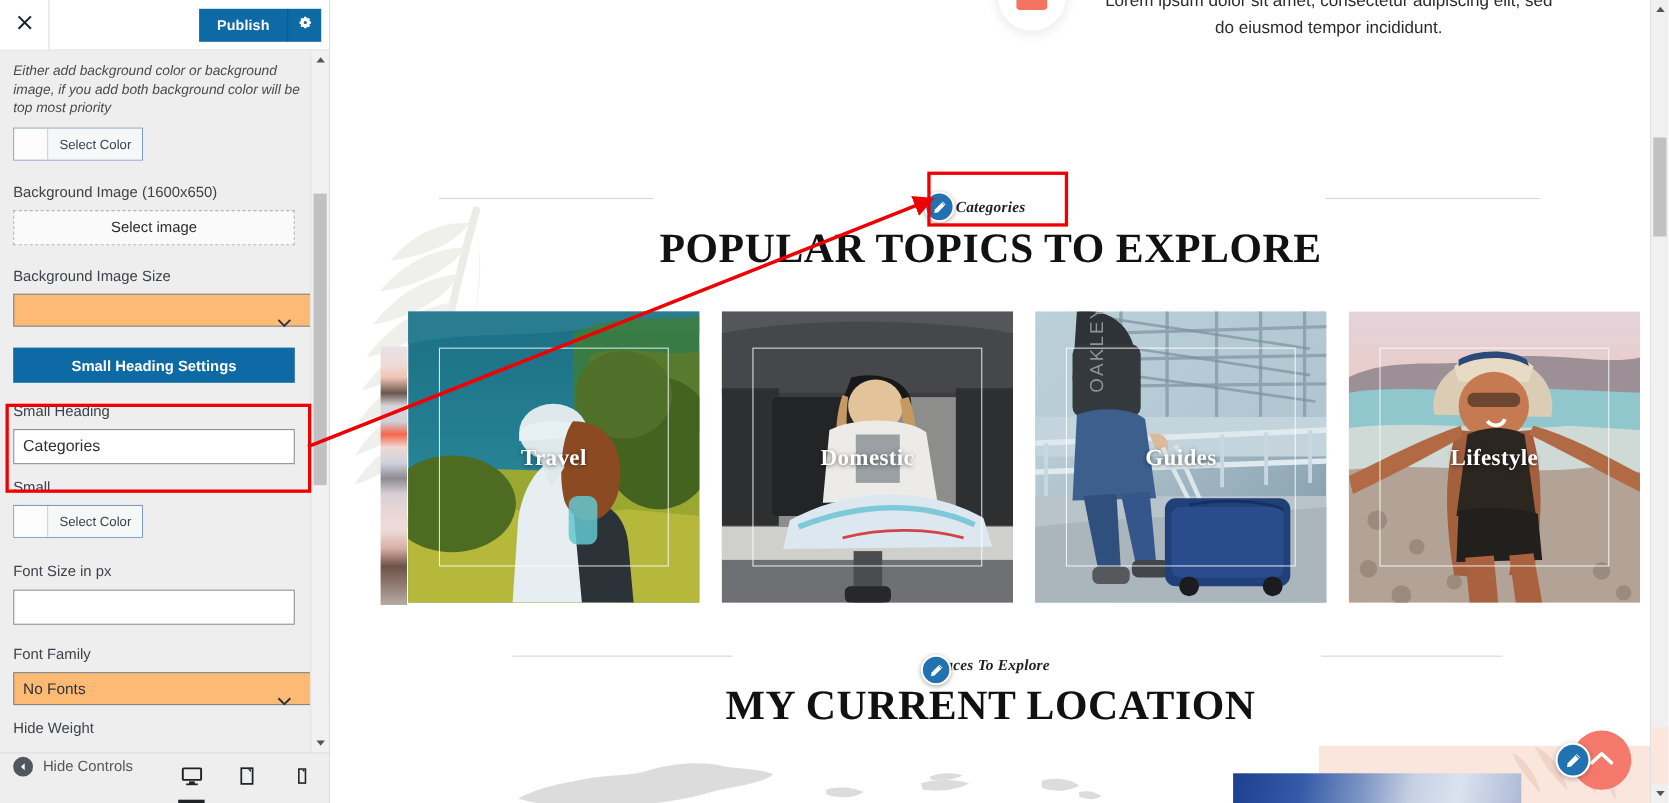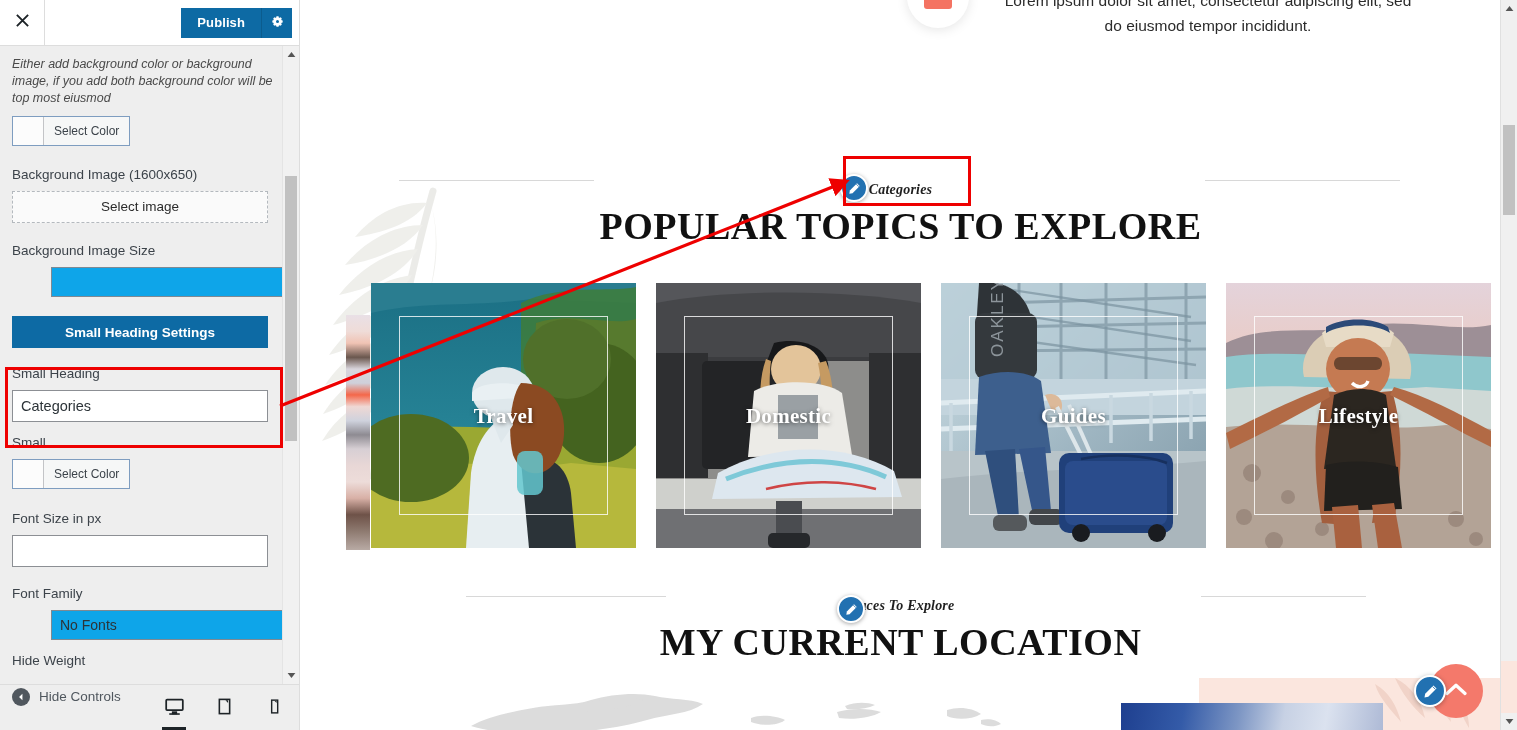--- a/index.html
+++ b/index.html
@@ -63,24 +63,23 @@
     display:block;font:13.5px/18px "Liberation Sans",sans-serif;
     color:#3c434a;margin:0 0 7px 0;
   }
   .select-image{
     display:block;width:256px;height:32px;border:1px dashed #b4b9be;
     background:#fafafa;color:#2b2b2b;
     font:13.5px/30px "Liberation Sans",sans-serif;text-align:center;
     cursor:pointer;margin-bottom:19px;box-sizing:border-box;
   }
   .sel{
-    position:relative;width:288px;height:30px;background:#0ea5e9;
+    position:relative;width:288px;height:30px;background:#fdba74;
     border:1px solid #7e8993;box-sizing:border-box;cursor:pointer;
     margin-bottom:19px;
-    margin-left:39px;
   }
   .sel span{
     display:block;font:14px/28px "Liberation Sans",sans-serif;
     color:#2c3338;padding:0 26px 0 8px;white-space:nowrap;overflow:hidden;
   }
   .sel .chev{position:absolute;right:8px;top:11px;}
   .blue-bar{
     display:block;width:256px;height:32px;background:#0d6aa4;color:#fff;
     border:none;font:bold 13.5px/32px "Liberation Sans",sans-serif;
     text-align:center;cursor:pointer;margin-bottom:17px;
@@ -289,21 +288,21 @@
               <path fill="#ffffff" d="M17.3 11.1l-1.3-.5a6.3 6.3 0 000-1.2l1.3-.5a.6.6 0 00.3-.8l-.8-1.8a.6.6 0 00-.8-.3l-1.3.5a6.4 6.4 0 00-.9-.9l.5-1.3a.6.6 0 00-.3-.8L12.2 2a.6.6 0 00-.8.3l-.5 1.3a6.3 6.3 0 00-1.2 0L9.2 2.3A.6.6 0 008.4 2l-1.8.8a.6.6 0 00-.3.8l.5 1.3a6.4 6.4 0 00-.9.9l-1.3-.5a.6.6 0 00-.8.3L3 7.4a.6.6 0 00.3.8l1.3.5a6.3 6.3 0 000 1.2l-1.3.5a.6.6 0 00-.3.8l.8 1.8a.6.6 0 00.8.3l1.3-.5a6.4 6.4 0 00.9.9l-.5 1.3a.6.6 0 00.3.8l1.8.8a.6.6 0 00.8-.3l.5-1.3a6.3 6.3 0 001.2 0l.5 1.3a.6.6 0 00.8.3l1.8-.8a.6.6 0 00.3-.8l-.5-1.3a6.4 6.4 0 00.9-.9l1.3.5a.6.6 0 00.8-.3l.8-1.8a.6.6 0 00-.3-.8z" opacity="0"></path>
               <path fill="#ffffff" d="M16.9 8.6l-1.4-.3a5.7 5.7 0 00-.5-1.2l.8-1.2-1.7-1.7-1.2.8a5.7 5.7 0 00-1.2-.5l-.3-1.4H8.6l-.3 1.4a5.7 5.7 0 00-1.2.5l-1.2-.8-1.7 1.7.8 1.2a5.7 5.7 0 00-.5 1.2l-1.4.3v2.8l1.4.3c.1.4.3.8.5 1.2l-.8 1.2 1.7 1.7 1.2-.8c.4.2.8.4 1.2.5l.3 1.4h2.8l.3-1.4c.4-.1.8-.3 1.2-.5l1.2.8 1.7-1.7-.8-1.2c.2-.4.4-.8.5-1.2l1.4-.3V8.6zM10 12.6A2.6 2.6 0 1112.6 10 2.6 2.6 0 0110 12.6z"></path>
             </svg>
           </span>
         </div>
       </div>
     </div>
 
     <div class="sb-body">
 
-      <p class="helper-text">Either add background color or background image, if you add both background color will be top most eiusmod</p>
+      <p class="helper-text">Either add background color or background image, if you add both background color will be top most priority</p>
 
       <div class="color-picker">
         <div class="color-swatch"></div>
         <div class="color-label">Select Color</div>
       </div>
 
       <div class="grp">
         <label class="field-label">Background Image (1600x650)</label>
         <div class="select-image">Select image</div>
       </div>

